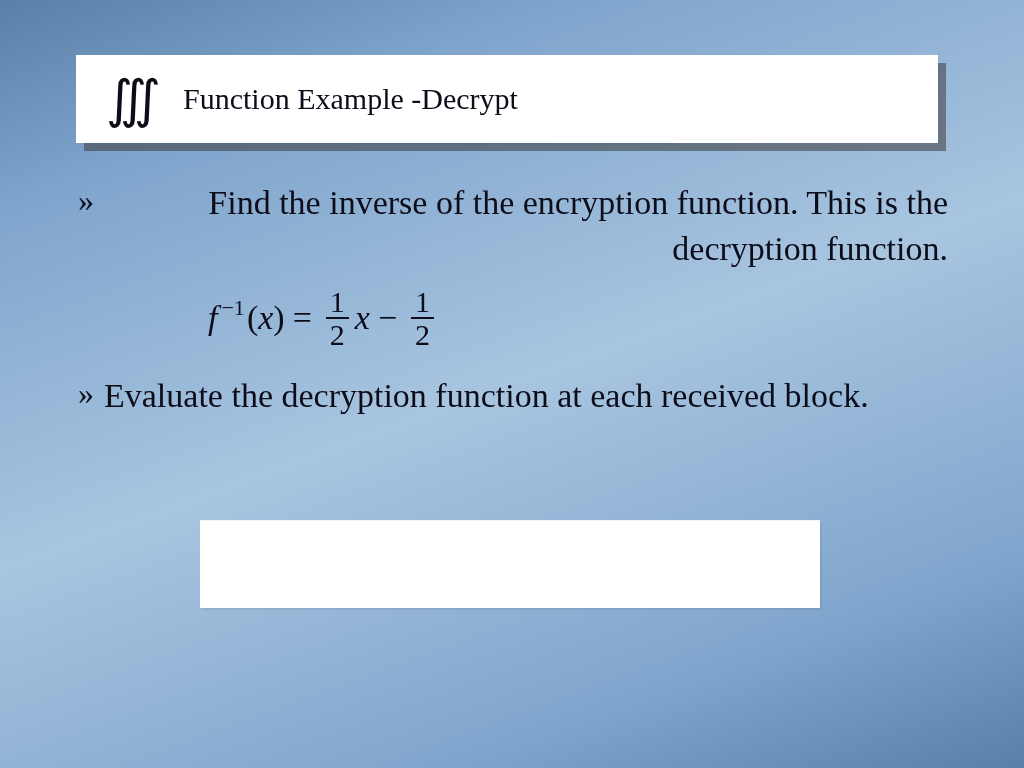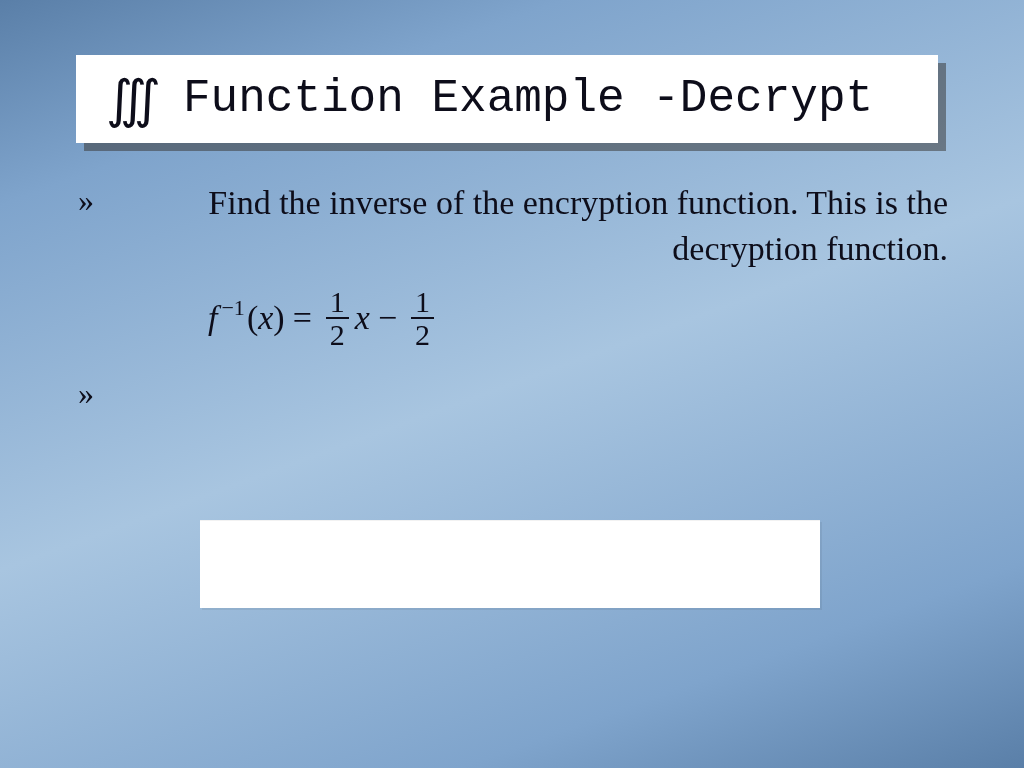--- a/index.html
+++ b/index.html
@@ -25,23 +25,22 @@
     display: flex;
     align-items: center;
     padding-left: 30px;
   }
   .title-bullet {
     font-size: 52px;
     margin-right: 22px;
     font-family: "Times New Roman", serif;
   }
   .title-text {
-    font-size: 46px;
+    font-size: 30px;
     font-weight: 400;
-    font-family: Liberation Mono, monospace;
   }
 
   .body {
     position: absolute;
     left: 78px; top: 180px;
     width: 870px;
   }
   .bullet-row {
     display: flex;
     align-items: flex-start;
@@ -134,19 +133,20 @@
       <span>x</span>
       <span class="op">−</span>
       <span class="frac">
         <span class="num">1</span>
         <span class="den">2</span>
       </span>
     </div>
 
     <div class="bullet-row">
       <span class="bullet-mark">»</span>
+      <span class="bullet-text">Evaluate the decryption function at each received block.</span>
     </div>
 
   </div>
 
   <div class="white-block"></div>
 
 </div>
 
 </body></html>

